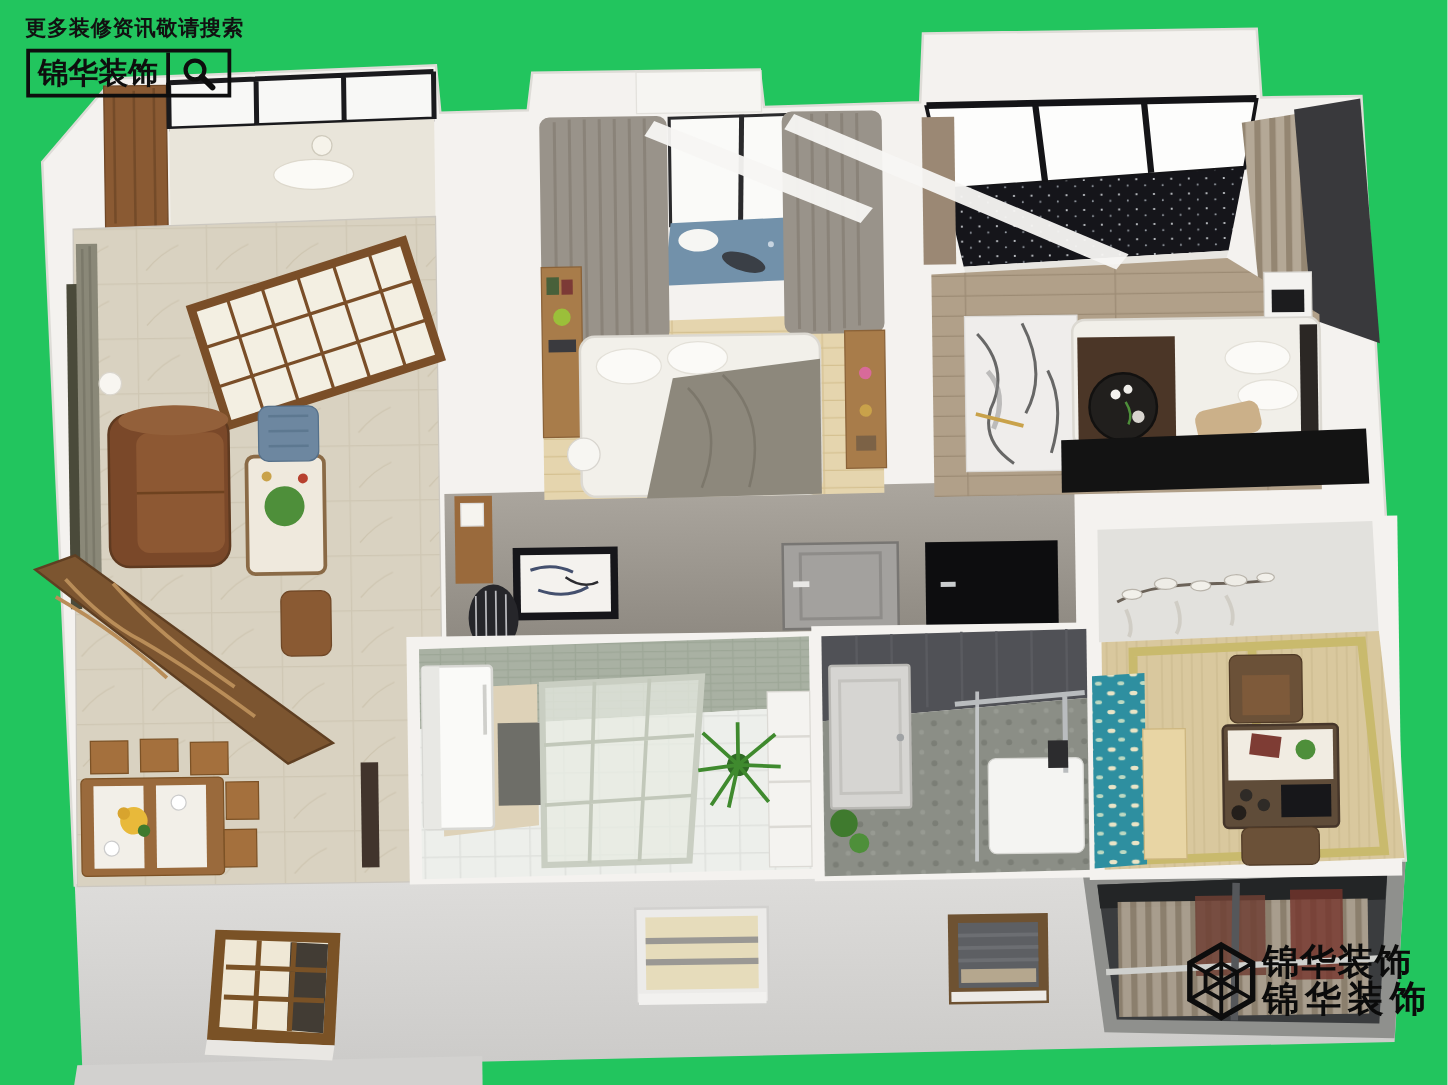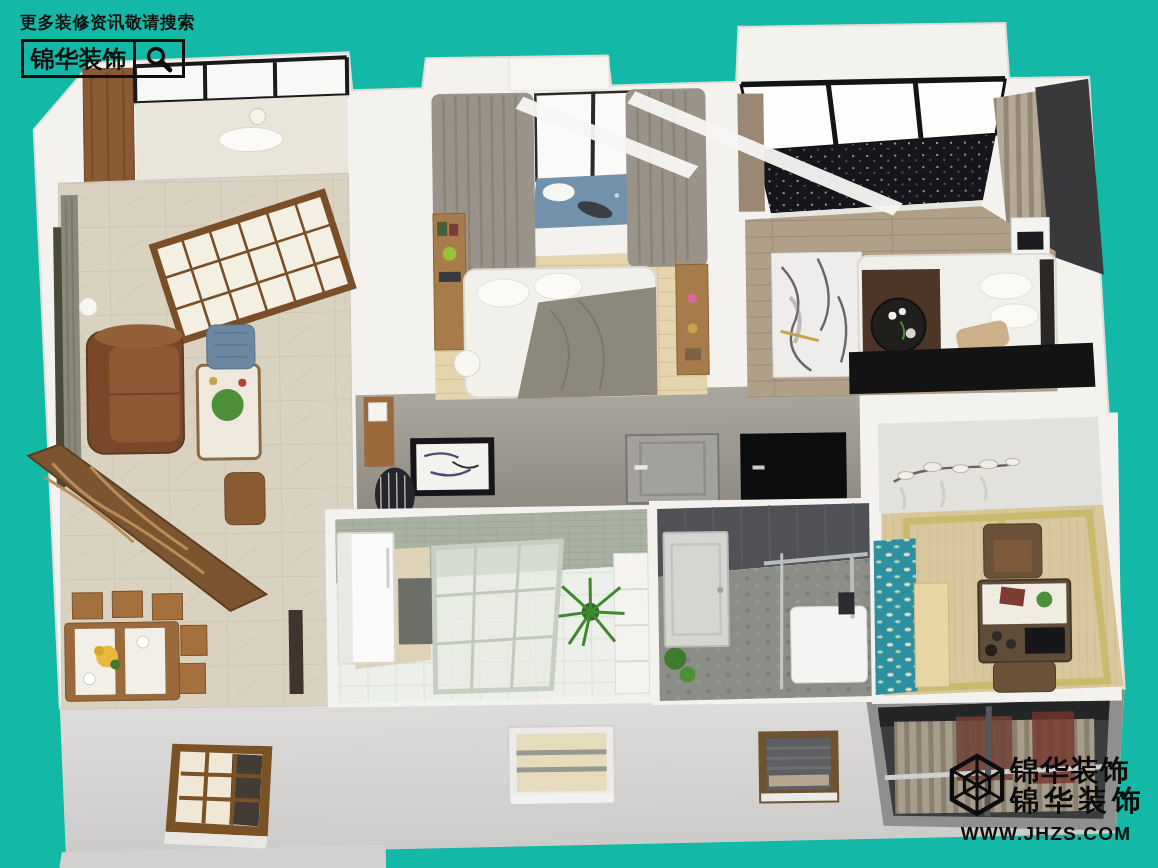--- a/index.html
+++ b/index.html
@@ -1,16 +1,16 @@
 <!DOCTYPE html>
 <html><head>
 <meta charset="utf-8">
 <style>
   html,body{margin:0;padding:0;background:#ffffff;}
-  .stage{position:relative;width:1158px;height:868px;background:#14b8a6;overflow:hidden;
+  .stage{position:relative;width:1158px;height:868px;background:#22c55e;overflow:hidden;
          font-family:"Liberation Sans","DejaVu Sans",sans-serif;}
   .scene-svg{position:absolute;left:0;top:0;}
   
   .wm-tl-tagline{position:absolute;left:20px;top:11px;font-size:17px;font-weight:700;
          color:#111;letter-spacing:0.5px;white-space:nowrap;}
   .wm-tl-box{position:absolute;left:21px;top:39px;width:164px;height:39px;border:3px solid #0e0e0e;
          box-sizing:border-box;display:flex;align-items:center;background:transparent;}
   .wm-tl-brand{flex:1;text-align:center;font-size:24px;font-weight:800;color:#0e0e0e;
          letter-spacing:0px;line-height:1;}
   .wm-tl-divider{width:3px;align-self:stretch;background:#0e0e0e;}
@@ -397,15 +397,14 @@
       <polygon points="30,18 43,25.5 43,40.5 30,48 17,40.5 17,25.5"></polygon>
       <path d="M30,3 L30,18 M56,18 L43,25.5 M56,48 L43,40.5 M30,63 L30,48 M4,48 L17,40.5 M4,18 L17,25.5"></path>
       <path d="M17,25.5 L43,40.5 M43,25.5 L17,40.5 M30,18 L30,48"></path>
     </g>
   </svg>
   <div class="wm-br-text">
     <span class="wm-br-brand">锦华装饰</span>
     <span class="wm-br-sub">锦华装饰</span>
   </div>
 </div>
-<div class="wm-br-url">WWW.JHZS.COM</div>
 
 </div>
 
 </body></html>

